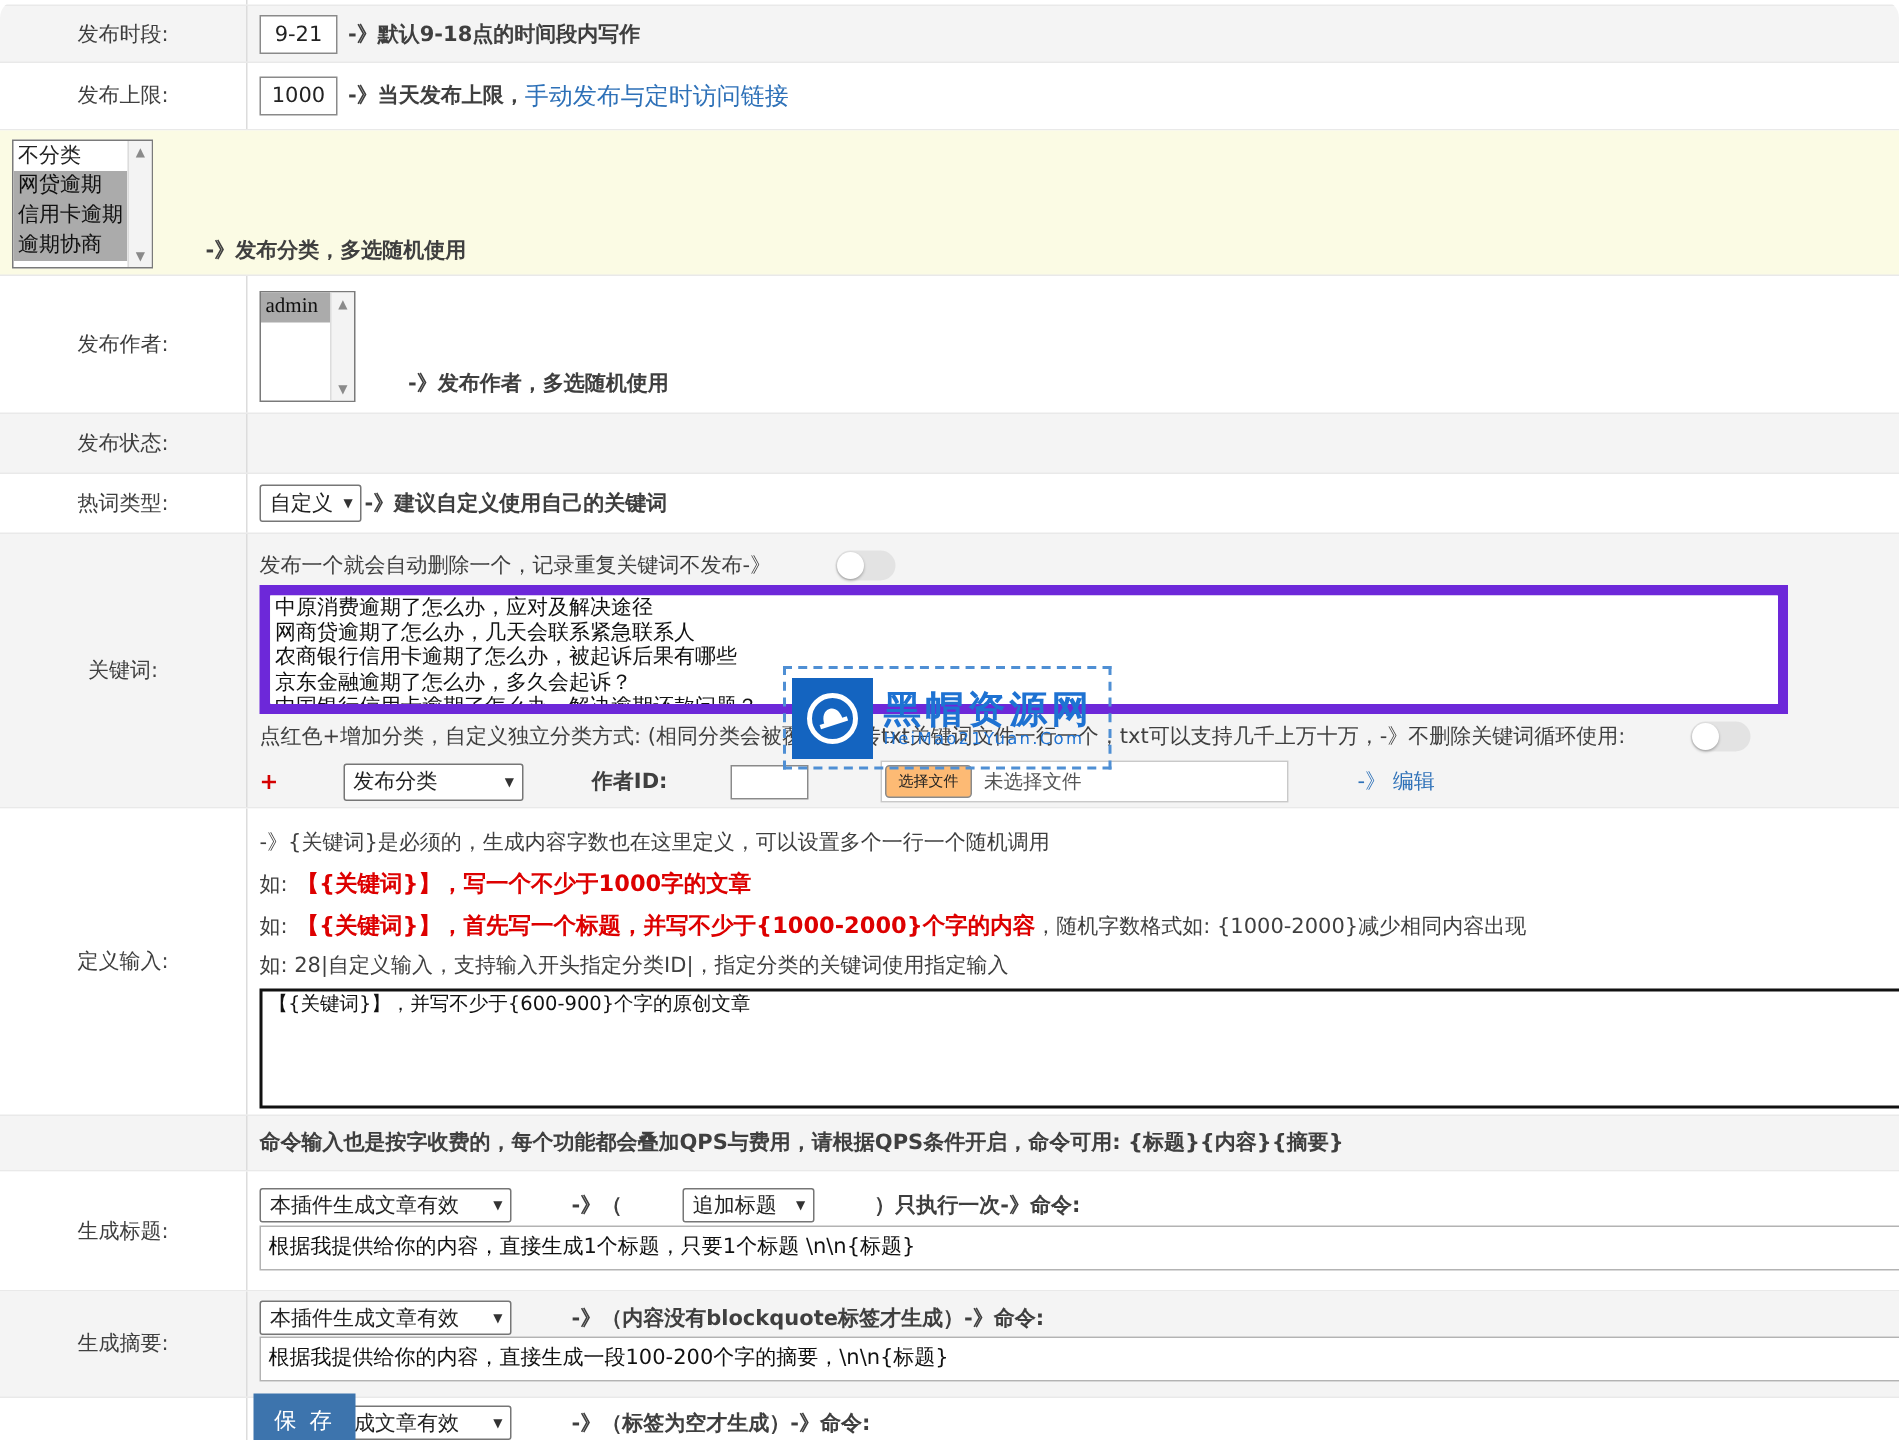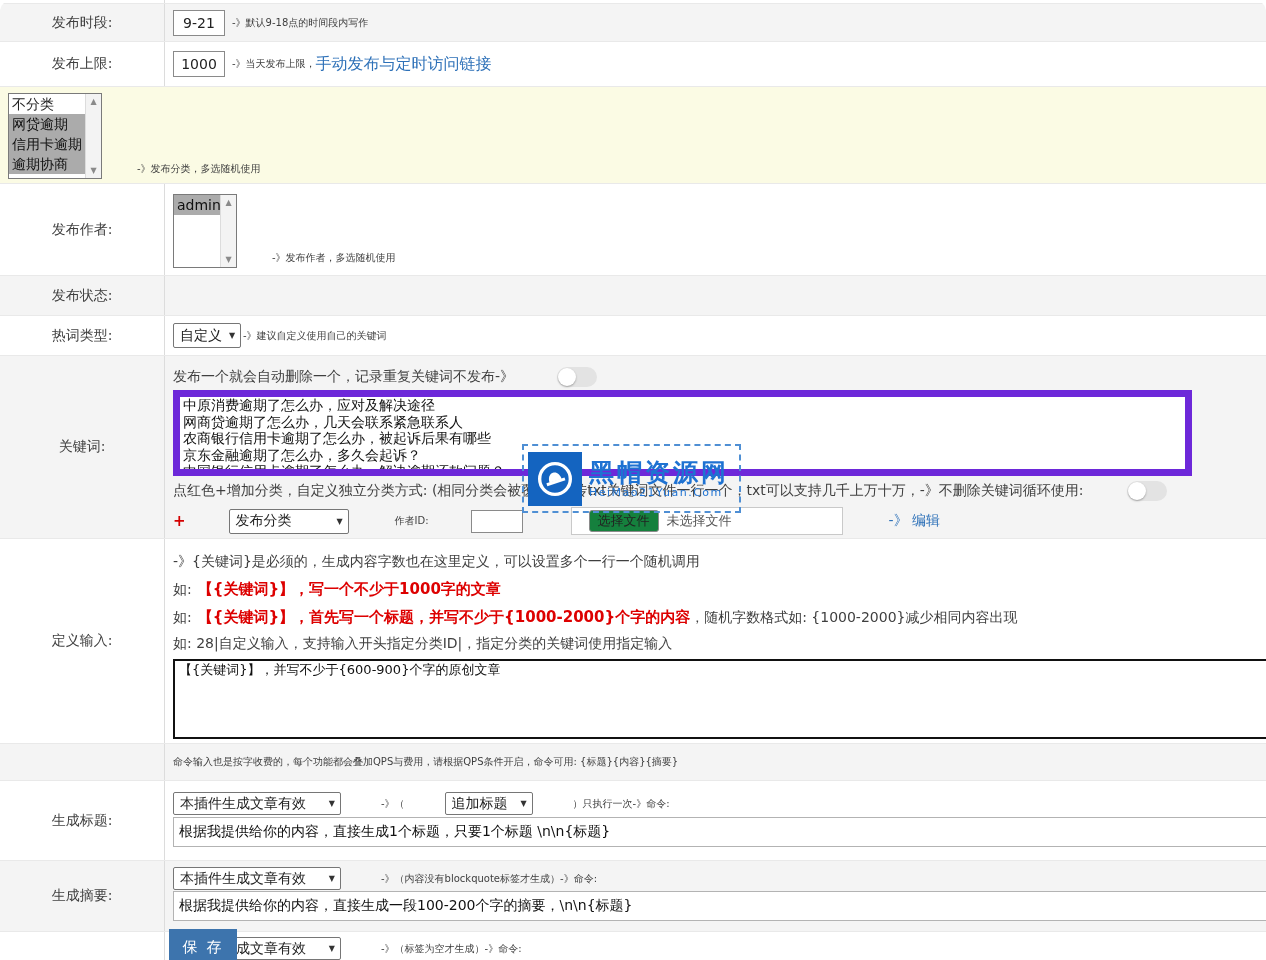--- a/index.html
+++ b/index.html
@@ -10,49 +10,49 @@
   .row { display:flex; border-bottom:1px solid #e9e9e9; position:relative; background:#fff; }
   .row.gray  { background:#f4f4f4; }
   .row.yellow{ background:#fbfbe4; }
   .label { flex:0 0 165px; width:165px; border-right:1px solid #dcdcdc; display:flex; align-items:center; justify-content:center; font-size:14px; color:#3f3f3f; }
   .content { flex:1; padding-left:8px; position:relative; min-width:0; }
   .content.vcenter { display:flex; align-items:center; }
 
   .line { display:flex; align-items:center; font-size:14px; color:#3f3f3f; white-space:nowrap;gap:38px; }
 
   .txt { height:26px; border:1px solid #8a8a8a; background:#fff; font:14px "DejaVu Sans","Liberation Sans",sans-serif; color:#222; padding:0 5px; width:52px;text-align:center; }
-  .desc { margin-left:7px; font-size:10px; color:#3f3f3f; white-space:nowrap; }
+  .desc { margin-left:7px; font-size:14px; color:#3f3f3f; white-space:nowrap;font-weight:bold; }
   a.lnk { color:#2e71b8; text-decoration:none; cursor:pointer; }
 
   .sel { display:inline-flex; align-items:center; justify-content:space-between; border:1px solid #767676; background:#fff; height:25px; padding:0 5px 0 6px; font-size:14px; color:#222; border-radius:2px; white-space:nowrap; }
   .sel .car { font-size:8px; margin-left:7px; color:#333; }
 
   .listbox { display:flex; background:#fff; border:1px solid #7a7a7a; }
   .opts { flex:1; overflow:hidden; }
   .opt { font-size:14px; line-height:20px; padding:0 3px; white-space:nowrap; color:#222; }
-  .opt.on { background:#ababab; color:#101010; }
+  .opt.on { background:#ababab; color:#101010;font-family:Liberation Serif, serif; }
   .sb { flex:0 0 16px; background:#f3f3f3; border-left:1px solid #dcdcdc; display:flex; flex-direction:column; justify-content:space-between; align-items:center; padding:3px 0; font-size:8px; color:#8a8a8a; }
   .lb-line { display:flex; align-items:flex-end;gap:28px; }
   .lb-line .desc { margin-bottom:3px;text-align:center; }
 
   .radio { display:inline-block; width:13px; height:13px; border:1px solid #6e6e6e; border-radius:50%; background:#fff; position:relative; margin-right:2px; }
   .radio.on::after { content:""; position:absolute; left:2px; top:2px; width:6px; height:6px; background:#4a4a4a; border-radius:50%; }
   .radio-item { display:inline-flex; align-items:center; margin-right:14px; font-size:14px; }
 
   .toggle { width:40px; height:20px; border-radius:10px; background:#e3e3e3; position:relative; margin-left:5px; flex:0 0 40px; cursor:pointer; }
   .toggle::after { content:""; position:absolute; left:1px; top:1px; width:18px; height:18px; border-radius:50%; background:#fff; box-shadow:0 1px 2px rgba(0,0,0,.3); }
 
   textarea { resize:none; display:block; background:#fff; color:#111; }
   .kw-ta  { width:1019px; height:86px; border:7px solid #6d28d9; font:14px/16.5px "DejaVu Sans","Liberation Sans",sans-serif; padding:0 3px; margin-top:3px; }
   .def-ta { width:1100px; height:80px; border:2px solid #111; font:13px/16px "DejaVu Sans","Liberation Sans",sans-serif; padding:1px 4px; margin-top:6px; }
   .cmd-ta { width:1100px; height:30px; border:1px solid #b3b3b3; font:14px/22px "DejaVu Sans","Liberation Sans",sans-serif; padding:2px 5px; margin-top:2px; }
 
   .plus { color:#d40000; font-weight:bold; margin-right:5px; font-size:15px; }
   .filebox { display:inline-flex; align-items:center; background:#fff; border:1px solid #c9c9c9; height:28px; width:272px; padding:2px; margin-left:10px; }
-  .filebtn { border:1px solid #8b8b8b; background:#15803d; height:22px; padding:0 8px; font-size:13px; color:#222; display:inline-flex; align-items:center; border-radius:3px; cursor:pointer; white-space:nowrap;margin-left:15px; }
+  .filebtn { border:1px solid #8b8b8b; background:#fdba74; height:22px; padding:0 8px; font-size:10px; color:#222; display:inline-flex; align-items:center; border-radius:3px; cursor:pointer; white-space:nowrap; }
   .filetext { margin-left:8px; font-size:13px; color:#555; white-space:nowrap; }
 
   .red { color:#dd0000; font-weight:bold; font-size:15px; }
   .exline { display:flex; align-items:flex-end; font-size:14px; white-space:nowrap; }
   .exline .pre { margin-right:6px; }
 
   .save-btn { position:absolute; left:4px; top:-3px; z-index:3; width:68px; height:36px; background:#3d74ad; border:none; color:#fff; font-size:15px; font-family:inherit; display:flex; align-items:center; justify-content:center; cursor:pointer; letter-spacing:2px; }
 
   .wm { position:absolute; left:522px; top:88px; width:219px; height:69px; border:2px dashed #4f8fd4; display:flex; align-items:center; padding:3px 4px; z-index:5; pointer-events:none; }
   .wm-logo { flex:0 0 54px; width:54px; height:54px; background:#1464c0; display:flex; align-items:center; justify-content:center; }

